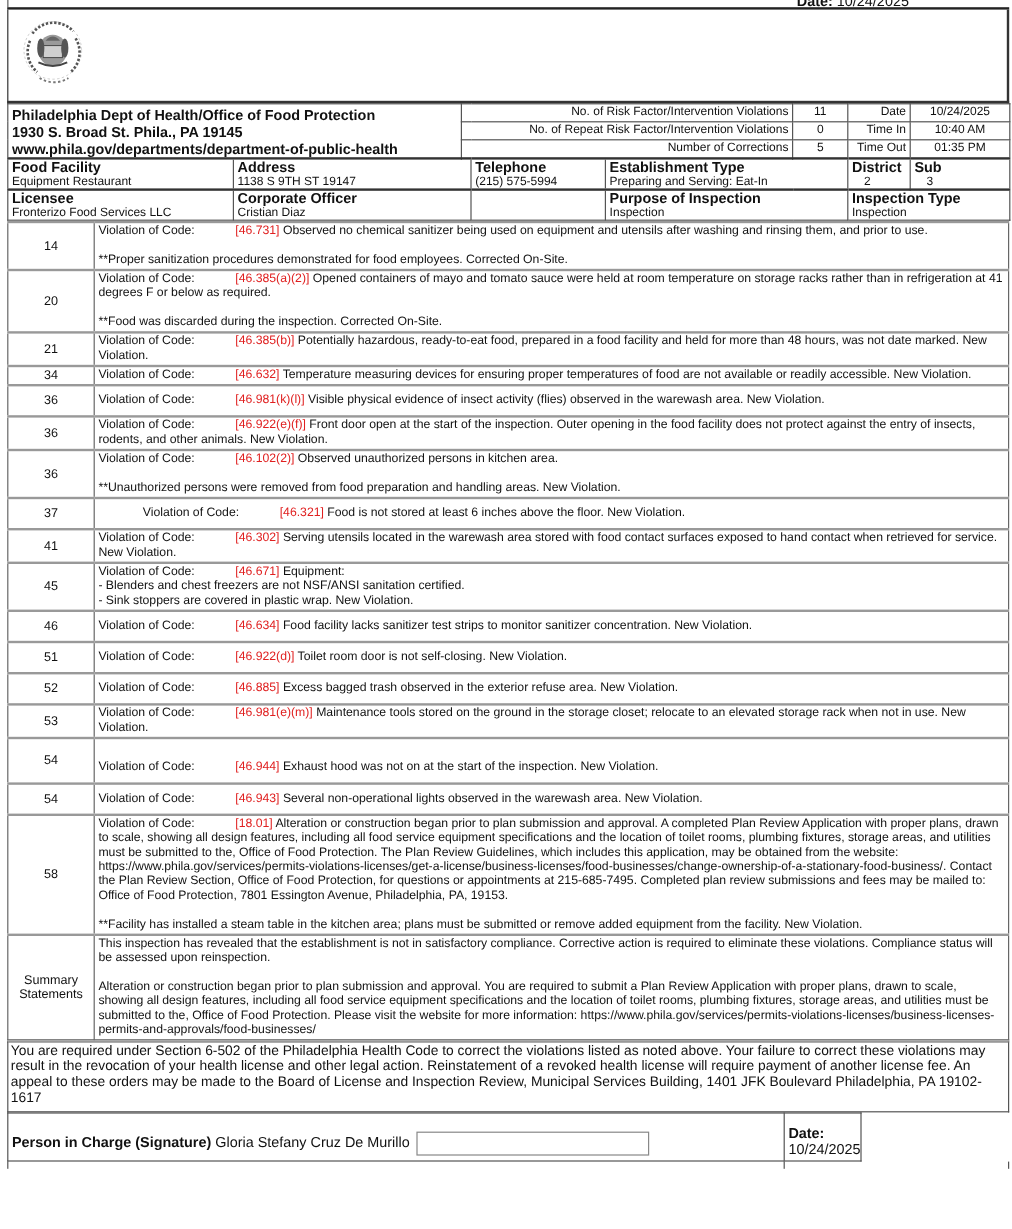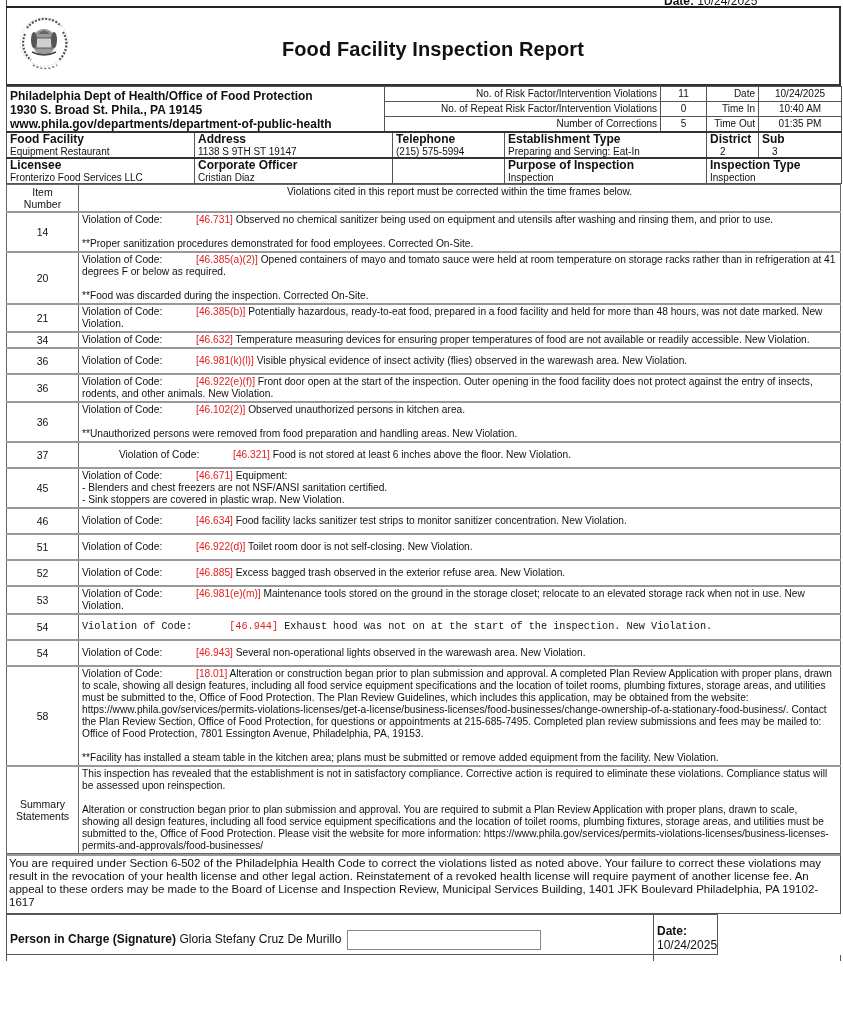--- a/index.html
+++ b/index.html
@@ -69,21 +69,20 @@
       <path d="M8 24 A22 22 0 0 0 14 50" fill="none" stroke="#555" stroke-width="2.2" stroke-dasharray="2 1.5"></path>
       <path d="M46 22 A22 22 0 0 1 42 50" fill="none" stroke="#555" stroke-width="2.2" stroke-dasharray="2 1.5"></path>
       <path d="M16 55 A22 22 0 0 0 40 55" fill="none" stroke="#777" stroke-width="1.6" stroke-dasharray="2 2"></path>
       <ellipse cx="27" cy="32" rx="12" ry="13" fill="#9a9a9a"></ellipse>
       <rect x="19" y="28" width="16" height="10" fill="#cfcfcf" stroke="#444" stroke-width="0.8"></rect>
       <path d="M21 24 Q27 17 33 24" fill="#666"></path>
       <ellipse cx="17" cy="30" rx="3" ry="8" fill="#555"></ellipse>
       <ellipse cx="37" cy="30" rx="3" ry="8" fill="#555"></ellipse>
       <path d="M15 42 Q27 48 39 42" fill="none" stroke="#444" stroke-width="1.6"></path>
     </svg>
-    <div class="report-title">Food Facility Inspection Report</div>
   </div>
 
   <table class="info">
     <colgroup>
       <col style="width:188px">
         <col style="width:190px">
         <col style="width:8px">
       <col style="width:112px">
         <col style="width:156px">
         <col style="width:46px">
@@ -163,27 +162,20 @@
     </tr>
   </tbody>
     </table>
 
   <table class="obs">
     <colgroup>
         <col style="width:72px">
         <col>
       </colgroup>
     <tbody id="obs-body">
-      <tr>
-        <td class="hdr-num">
-          <div>Item</div>
-          <div>Number</div>
-        </td>
-        <td class="hdr-txt">Violations cited in this report must be corrected within the time frames below.</td>
-      </tr>
     </tbody>
     <tbody id="obs-items">
         <tr class="viol">
           <td class="num">14</td>
           <td class="txt">
             <div><span>Violation of Code: </span><span class="code">[46.731]</span><span> Observed no chemical sanitizer being used on equipment and utensils after washing and rinsing them, and prior to use.</span></div>
             <span class="gap"></span>
             <div>**Proper sanitization procedures demonstrated for food employees. Corrected On-Site.</div>
           </td>
         </tr>
@@ -227,20 +219,26 @@
             <div>**Unauthorized persons were removed from food preparation and handling areas. New Violation.</div>
           </td>
         </tr>
         <tr class="viol">
           <td class="num">37</td>
           <td class="txt" style="padding-top: 6px; padding-bottom: 6px; padding-left: 40px;">
             <div><span>Violation of Code: </span><span class="code">[46.321]</span><span> Food is not stored at least 6 inches above the floor. New Violation.</span></div>
           </td>
         </tr>
         <tr class="viol">
+          <td class="num">41</td>
+          <td class="txt">
+            <div><span>Violation of Code: </span><span class="code">[46.302]</span><span> Serving utensils located in the warewash area stored with food contact surfaces exposed to hand contact when retrieved for service. New Violation.</span></div>
+          </td>
+        </tr>
+        <tr class="viol">
           <td class="num">45</td>
           <td class="txt">
             <div><span>Violation of Code: </span><span class="code">[46.671]</span><span> Equipment:</span></div>
             <div>- Blenders and chest freezers are not NSF/ANSI sanitation certified.</div>
             <div>- Sink stoppers are covered in plastic wrap. New Violation.</div>
           </td>
         </tr>
         <tr class="viol">
           <td class="num">46</td>
           <td class="txt" style="padding-top: 6px; padding-bottom: 6px;">
@@ -260,21 +258,21 @@
           </td>
         </tr>
         <tr class="viol">
           <td class="num">53</td>
           <td class="txt">
             <div><span>Violation of Code: </span><span class="code">[46.981(e)(m)]</span><span> Maintenance tools stored on the ground in the storage closet; relocate to an elevated storage rack when not in use. New Violation.</span></div>
           </td>
         </tr>
         <tr class="viol">
           <td class="num">54</td>
-          <td class="txt" style="padding-top: 6px; padding-bottom: 6px; font-family: Liberation Mono, monospace;">
+          <td class="txt" style="padding-top: 18px; padding-bottom: 6px;">
             <div><span>Violation of Code: </span><span class="code">[46.944]</span><span> Exhaust hood was not on at the start of the inspection. New Violation.</span></div>
           </td>
         </tr>
         <tr class="viol">
           <td class="num">54</td>
           <td class="txt" style="padding-top: 6px; padding-bottom: 6px;">
             <div><span>Violation of Code: </span><span class="code">[46.943]</span><span> Several non-operational lights observed in the warewash area. New Violation.</span></div>
           </td>
         </tr>
         <tr class="viol">

